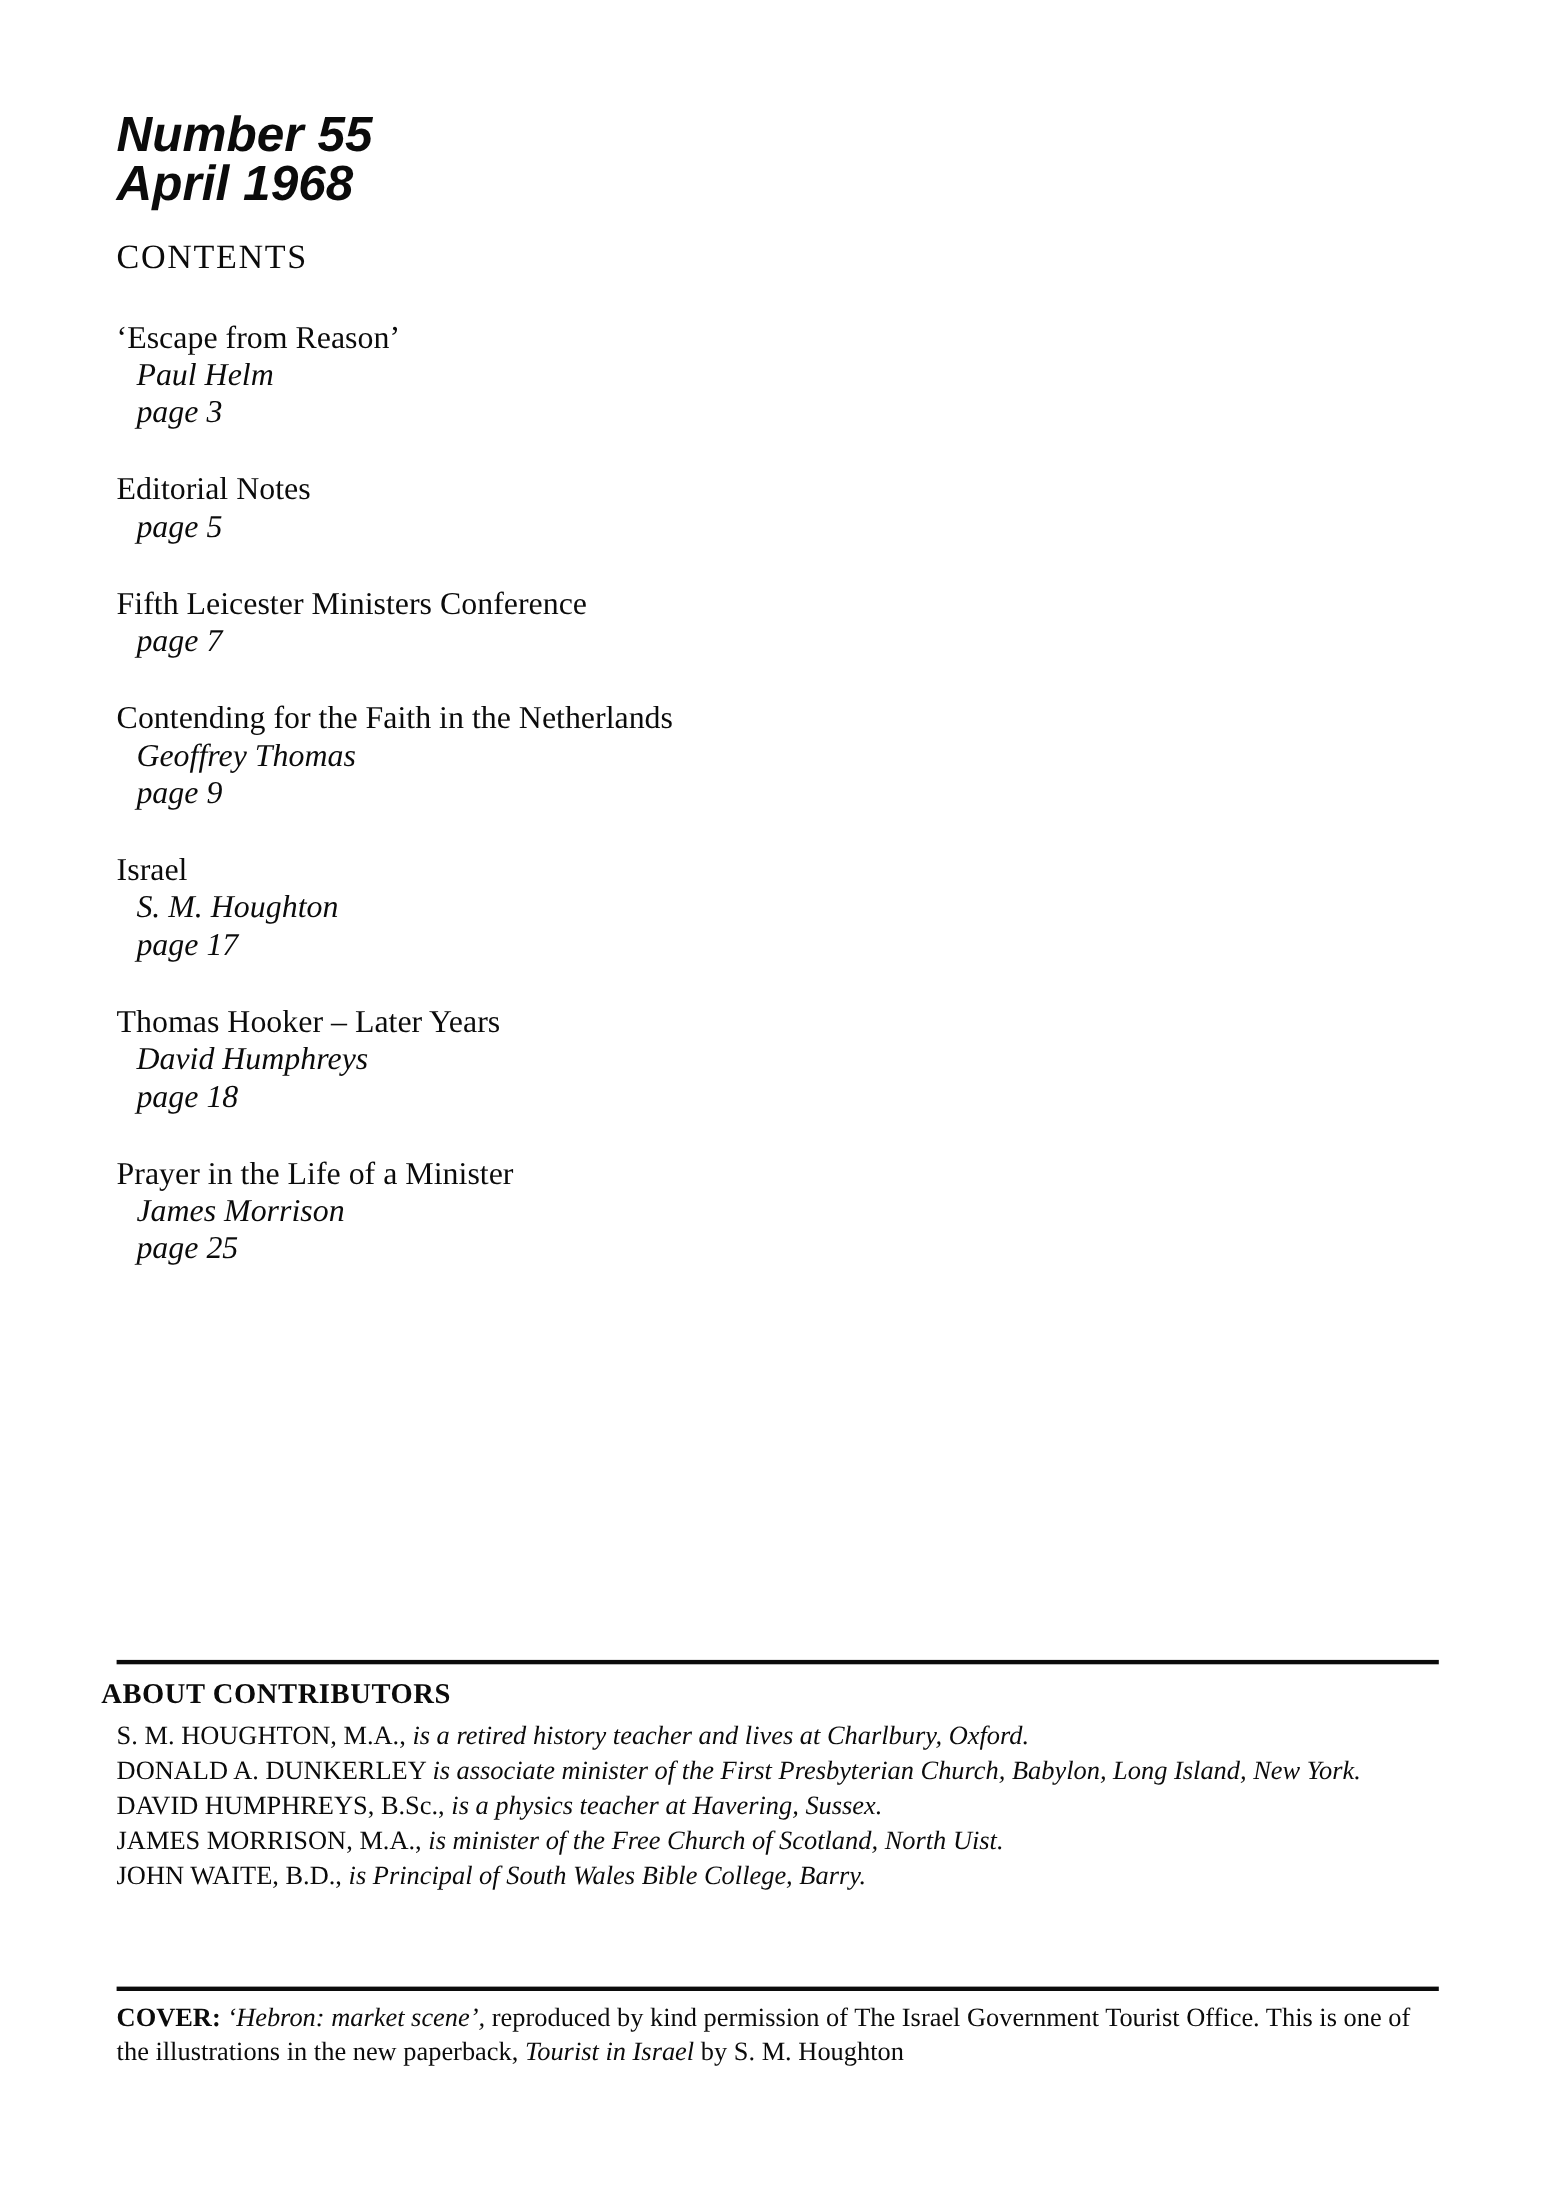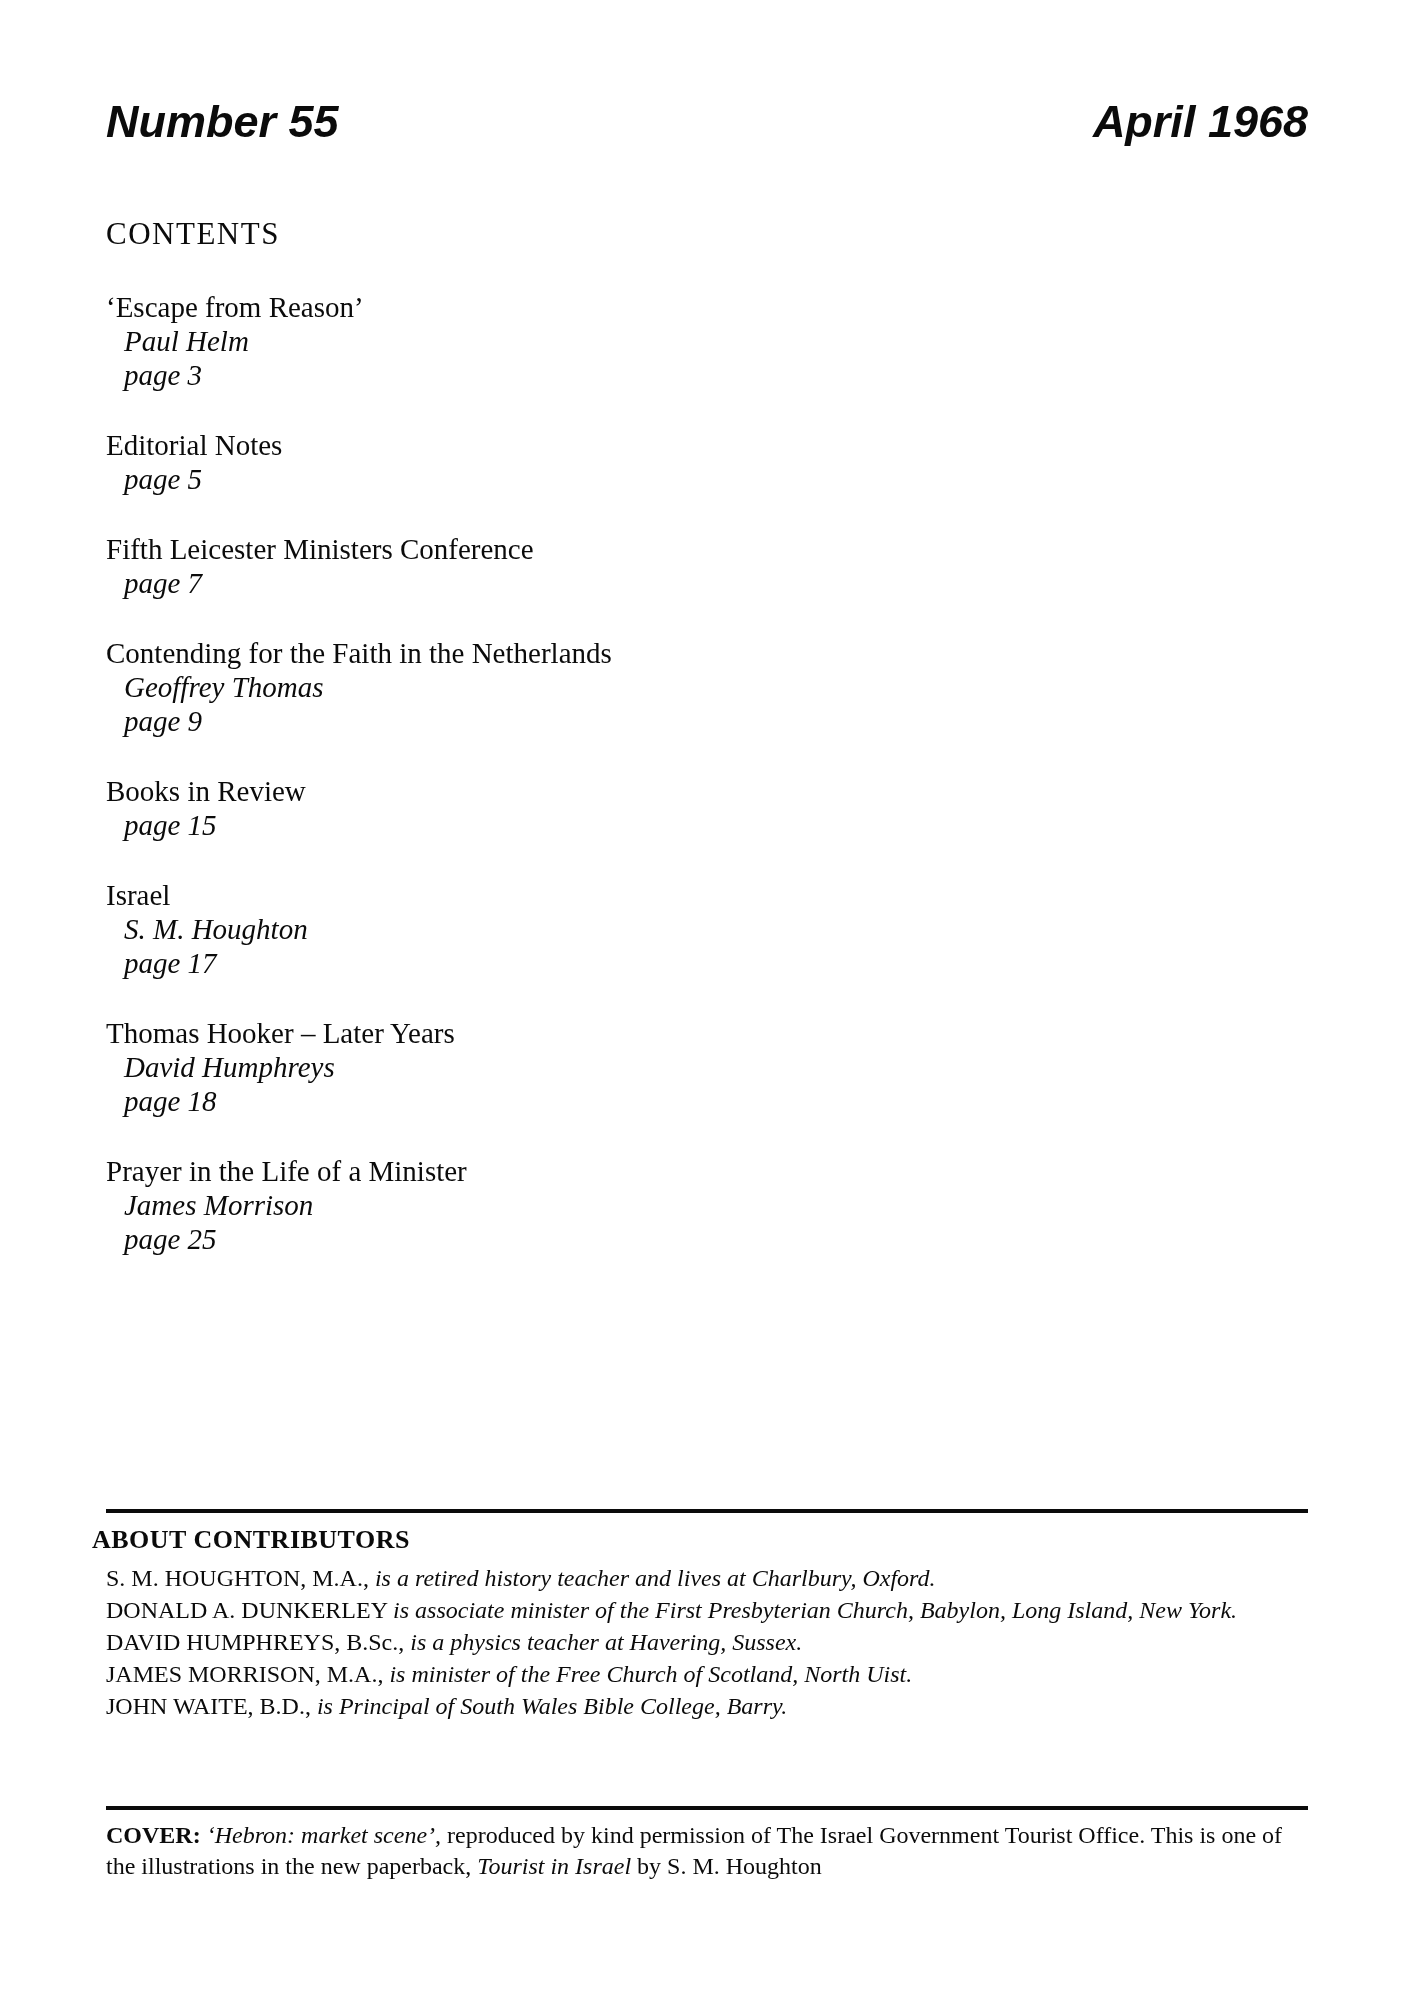--- a/index.html
+++ b/index.html
@@ -23,20 +23,21 @@
     left: 106px;
     right: 106px;
     display: flex;
     justify-content: space-between;
     align-items: baseline;
     font-family: "Liberation Sans", sans-serif;
     font-weight: bold;
     font-style: italic;
     font-size: 45px;
     line-height: 1;
+    flex-direction: column;
   }
 
   
   .contents-heading {
     position: absolute;
     top: 218px;
     left: 106px;
     margin: 0;
     font-size: 31px;
     font-weight: normal;
@@ -132,24 +133,20 @@
     <div class="toc-title">Fifth Leicester Ministers Conference</div>
     <div class="toc-page">page 7</div>
   </div>
 
   <div class="toc-entry">
     <div class="toc-title">Contending for the Faith in the Netherlands</div>
     <div class="toc-author">Geoffrey Thomas</div>
     <div class="toc-page">page 9</div>
   </div>
 
-  <div class="toc-entry">
-    <div class="toc-title">Books in Review</div>
-    <div class="toc-page">page 15</div>
-  </div>
 
   <div class="toc-entry">
     <div class="toc-title">Israel</div>
     <div class="toc-author">S. M. Houghton</div>
     <div class="toc-page">page 17</div>
   </div>
 
   <div class="toc-entry">
     <div class="toc-title">Thomas Hooker – Later Years</div>
     <div class="toc-author">David Humphreys</div>

